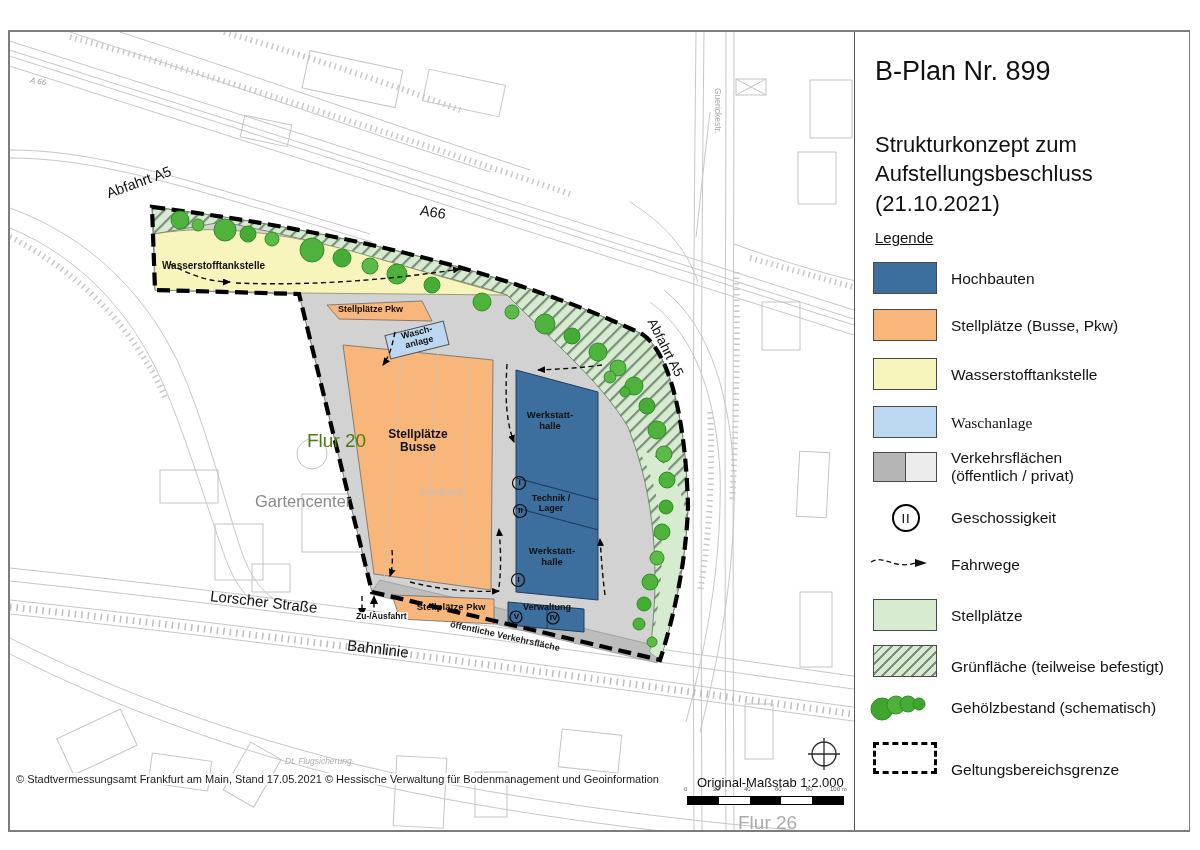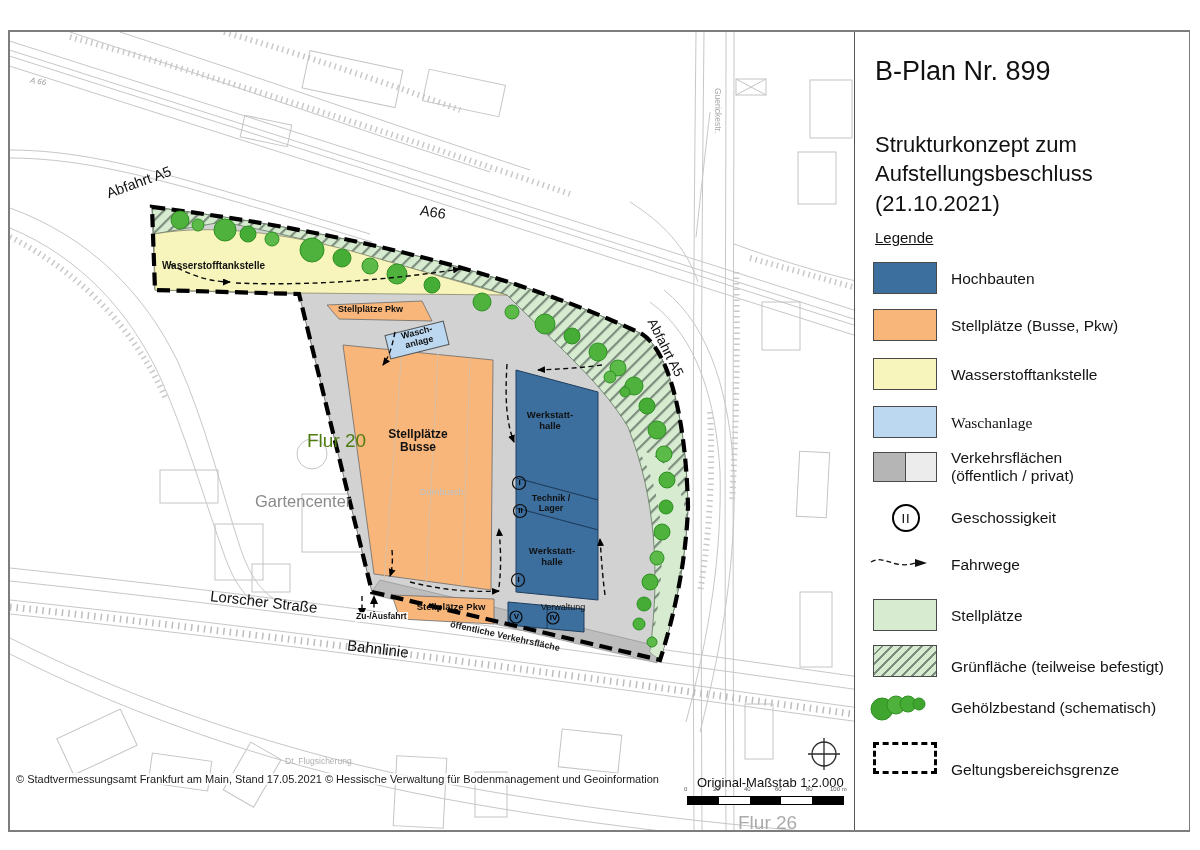--- a/index.html
+++ b/index.html
@@ -216,35 +216,35 @@
    <div class="ml" style="left:410px;top:172px;font-size:14.5px;transform:rotate(9deg);">A66</div>
    <div class="ml" style="left:20px;top:46px;font-size:8px;font-style:italic;color:#9a9a9a;transform:rotate(9deg);">A 66</div>
    <div class="ml" style="left:648px;top:284px;font-size:13.5px;transform:rotate(63deg);transform-origin:left top;">Abfahrt A5</div>
    <div class="ml" style="left:712px;top:56px;font-size:8.5px;color:#a8a8a8;transform:rotate(90deg);transform-origin:left top;">Guerickestr.</div>
    <div class="ml" style="left:200px;top:562px;font-size:15px;transform:rotate(6.5deg);">Lorscher Straße</div>
    <div class="ml" style="left:337px;top:609px;font-size:15px;transform:rotate(7deg);">Bahnlinie</div>
    <div class="ml" style="left:269px;top:398px;font-size:19px;color:#4d7c0f;margin-left:28px;">Flur 20</div>
    <div class="ml" style="left:728px;top:780px;font-size:19px;color:#ababab;">Flur 26</div>
    <div class="ml" style="left:245px;top:460px;font-size:16.5px;color:#8a8a8a;">Gartencenter</div>
    <div class="ml" style="left:410px;top:455px;font-size:9px;color:#b7c1c9;">Dornbusch</div>
-   <div class="ml" style="left:275px;top:725px;font-size:8.5px;color:#b0b0b0;">Dt. Flugsicherung</div>
+   <div class="ml" style="left:275px;top:725px;font-size:8.5px;color:#b0b0b0;font-style:italic;">Dt. Flugsicherung</div>
 
    <div class="ml" style="left:152px;top:228px;font-size:10px;font-weight:bold;">Wasserstofftankstelle</div>
    <div class="ml" style="left:328px;top:272px;font-size:9px;font-weight:bold;">Stellplätze Pkw</div>
    <div class="ml pre" style="left:383px;top:295px;width:50px;font-size:9px;font-weight:bold;transform:rotate(-14deg);">Wasch-
 anlage</div>
    <div class="ml pre" style="left:368px;top:396px;width:80px;font-size:12px;font-weight:bold;">Stellplätze
 Busse</div>
    <div class="ml pre" style="left:500px;top:378px;width:80px;font-size:9.5px;font-weight:bold;">Werkstatt-
 halle</div>
    <div class="ml pre" style="left:506px;top:461px;width:70px;font-size:9px;font-weight:bold;">Technik /
 Lager</div>
    <div class="ml pre" style="left:502px;top:514px;width:80px;font-size:9.5px;font-weight:bold;">Werkstatt-
 halle</div>
-   <div class="ml pre" style="left:497px;top:570px;width:80px;font-size:9px;font-weight:normal;padding-left:16px;">Verwaltung</div>
+   <div class="ml pre" style="left:497px;top:570px;width:80px;font-size:9px;font-weight:bold;">Verwaltung</div>
    <div class="ml pre" style="left:391px;top:570px;width:100px;font-size:9.5px;font-weight:bold;">Stellplätze Pkw</div>
    <div class="ml" style="left:345px;top:580px;font-size:8.5px;font-weight:bold;background:rgba(255,255,255,.85);padding:0 1px;">Zu-/Ausfahrt</div>
    <div class="ml pre" style="left:427px;top:599px;width:136px;font-size:9px;font-weight:bold;color:#222;transform:rotate(12.5deg);">öffentliche Verkehrsfläche</div>
 
    <span class="gm" style="left:503px;top:446px;">I</span>
    <span class="gm" style="left:504px;top:474px;">II</span>
    <span class="gm" style="left:502px;top:543px;">I</span>
    <span class="gm" style="left:500px;top:580px;">V</span>
    <span class="gm" style="left:537px;top:581px;">IV</span>
 

